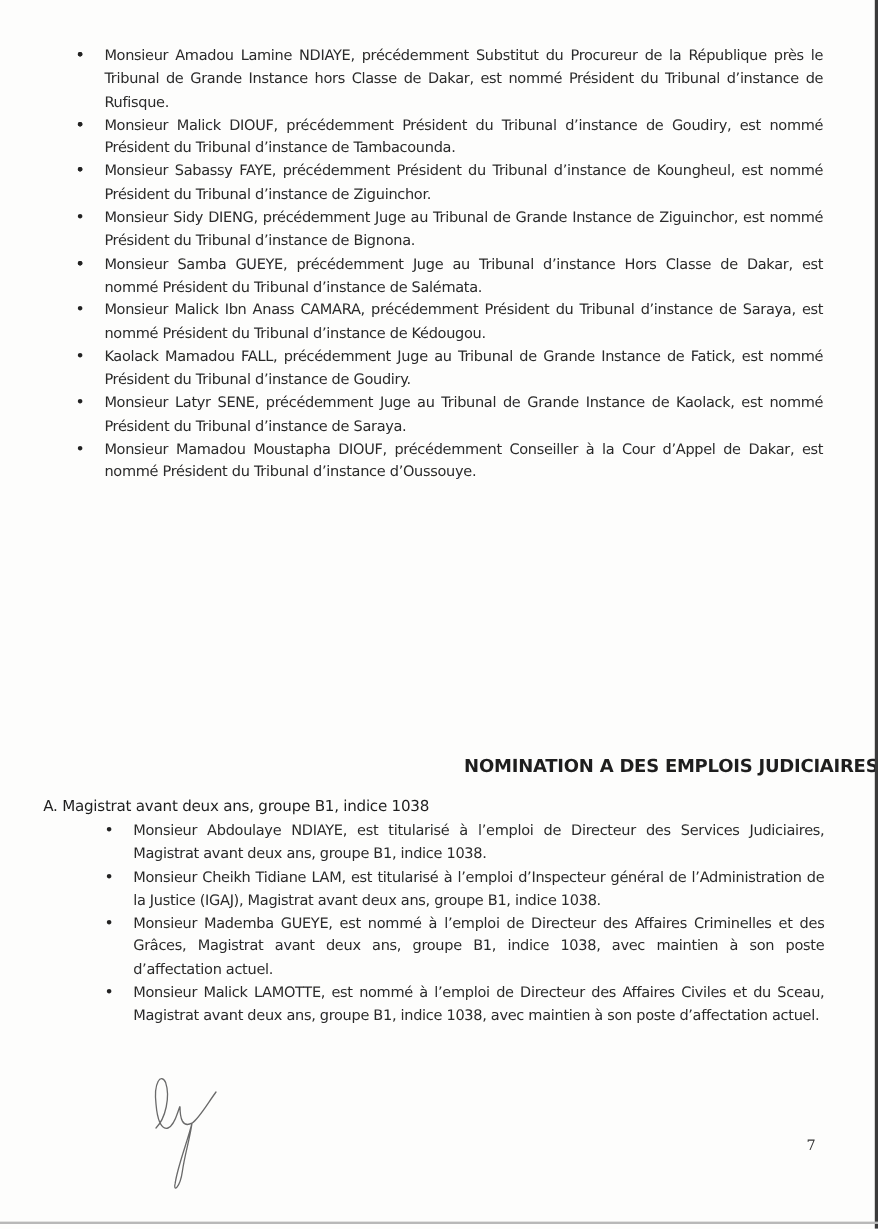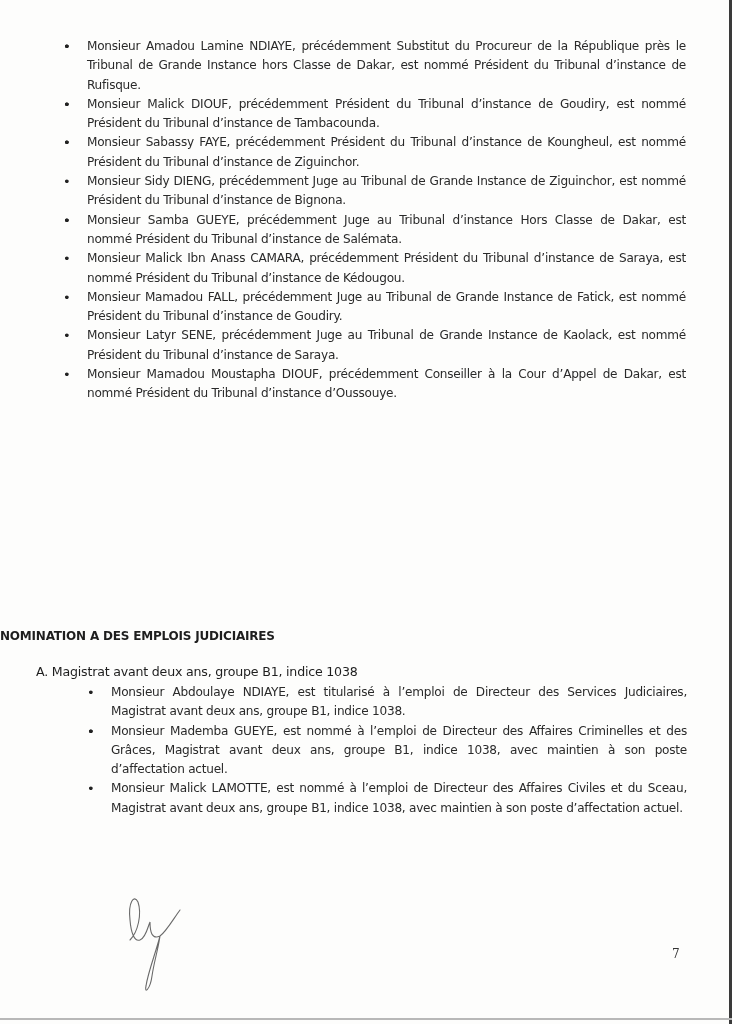--- a/index.html
+++ b/index.html
@@ -44,23 +44,23 @@
       position: absolute; left: 0; top: 0;
       font-size: 13px;
       color: #222;
     }
     #list1 { left: 63px; top: 37px; width: 623px; }
     #list2 { left: 87px; top: 683px; width: 600px; }
 
     .section-heading {
       position: absolute;
       left: 0; width: 732px; top: 629px;
-      text-align: left;
+      text-align: right;
       font-weight: bold;
-      font-size: 12px;
+      font-size: 15px;
       letter-spacing: -0.2px;
       color: #1e1e1e;
     }
     .subsection-heading {
       position: absolute;
       left: 36px; top: 664px;
       font-weight: normal;
       font-size: 12.6px;
       letter-spacing: -0.2px;
       color: #1e1e1e;
@@ -88,32 +88,32 @@
       <li><span class="bullet">•</span></li>
       <li><span class="bullet">•</span><span>Monsieur Amadou Lamine NDIAYE, précédemment Substitut du Procureur de la République près le Tribunal de Grande Instance hors Classe de Dakar, est nommé Président du Tribunal d’instance de Rufisque.</span></li>
       <li><span class="bullet">•</span></li>
       <li><span class="bullet">•</span><span>Monsieur Malick DIOUF, précédemment Président du Tribunal d’instance de Goudiry, est nommé Président du Tribunal d’instance de Tambacounda.</span></li>
       <li><span class="bullet">•</span></li>
       <li><span class="bullet">•</span><span>Monsieur Sabassy FAYE, précédemment Président du Tribunal d’instance de Koungheul, est nommé Président du Tribunal d’instance de Ziguinchor.</span></li>
       <li><span class="bullet">•</span><span>Monsieur Sidy DIENG, précédemment Juge au Tribunal de Grande Instance de Ziguinchor, est nommé Président du Tribunal d’instance de Bignona.</span></li>
       <li><span class="bullet">•</span></li>
       <li><span class="bullet">•</span><span>Monsieur Samba GUEYE, précédemment Juge au Tribunal d’instance Hors Classe de Dakar, est nommé Président du Tribunal d’instance de Salémata.</span></li>
       <li><span class="bullet">•</span><span>Monsieur Malick Ibn Anass CAMARA, précédemment Président du Tribunal d’instance de Saraya, est nommé Président du Tribunal d’instance de Kédougou.</span></li>
-      <li><span class="bullet">•</span><span>Monsieur Mamadou FALL, précédemment Juge au Tribunal de Grande Instance de Fatick, est nommé Président du Tribunal d’instance de Goudiry.</span></li>
+      <li><span class="bullet">•</span><span>Kaolack Mamadou FALL, précédemment Juge au Tribunal de Grande Instance de Fatick, est nommé Président du Tribunal d’instance de Goudiry.</span></li>
       <li><span class="bullet">•</span><span>Monsieur Latyr SENE, précédemment Juge au Tribunal de Grande Instance de Kaolack, est nommé Président du Tribunal d’instance de Saraya.</span></li>
       <li><span class="bullet">•</span><span>Monsieur Mamadou Moustapha DIOUF, précédemment Conseiller à la Cour d’Appel de Dakar, est nommé Président du Tribunal d’instance d’Oussouye.</span></li>
     </ul>
 
     <div class="section-heading">NOMINATION A DES EMPLOIS JUDICIAIRES</div>
 
     <div class="subsection-heading">A. Magistrat avant deux ans, groupe B1, indice 1038</div>
 
     <ul class="bullets" id="list2">
       <li><span class="bullet">•</span><span>Monsieur Abdoulaye NDIAYE, est titularisé à l’emploi de Directeur des Services Judiciaires, Magistrat avant deux ans, groupe B1, indice 1038.</span></li>
-      <li><span class="bullet">•</span></li>
+      <li><span class="bullet">•</span><span>Monsieur Cheikh Tidiane LAM, est titularisé à l’emploi d’Inspecteur général de l’Administration de la Justice (IGAJ), Magistrat avant deux ans, groupe B1, indice 1038.</span></li>
       <li><span class="bullet">•</span><span>Monsieur Mademba GUEYE, est nommé à l’emploi de Directeur des Affaires Criminelles et des Grâces, Magistrat avant deux ans, groupe B1, indice 1038, avec maintien à son poste d’affectation actuel.</span></li>
       <li><span class="bullet">•</span><span>Monsieur Malick LAMOTTE, est nommé à l’emploi de Directeur des Affaires Civiles et du Sceau, Magistrat avant deux ans, groupe B1, indice 1038, avec maintien à son poste d’affectation actuel.</span></li>
     </ul>
 
     <svg class="signature" viewBox="0 0 80 100">
       <path d="M10,48 C18,40 22,22 18,10 C14,2 8,10 10,28 C11,40 14,50 20,48 C26,46 28,34 30,30 C30,40 32,48 40,44 C46,40 54,26 60,18 M40,44 C36,60 28,80 26,94 C24,102 30,98 32,84 C34,70 38,58 40,44" fill="none" stroke="#6a6a6a" stroke-width="1.1" stroke-linecap="round"></path>
     </svg>
 
     <div class="page-number">7</div>
   </div>

